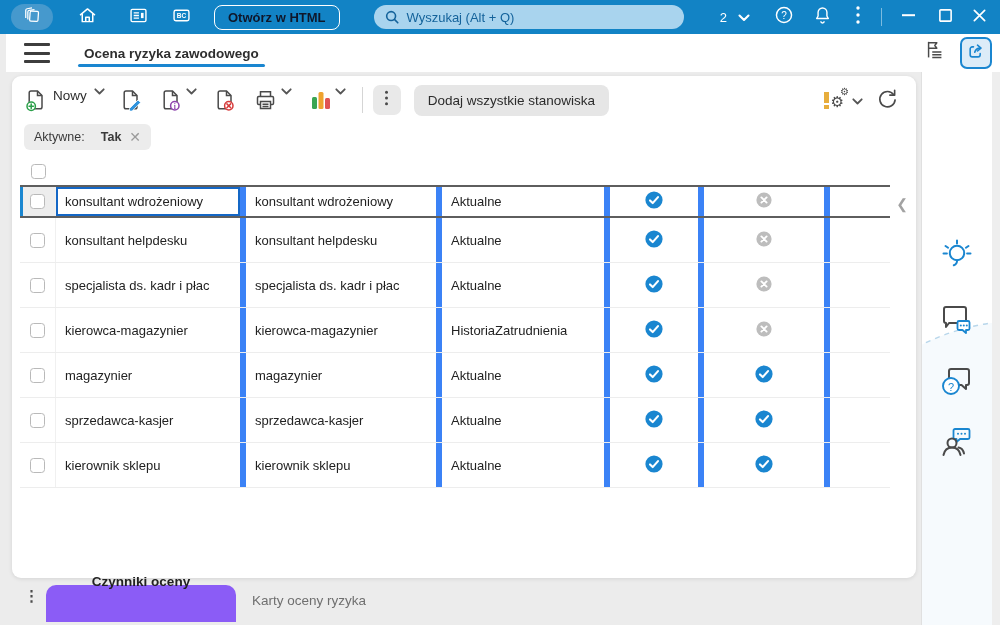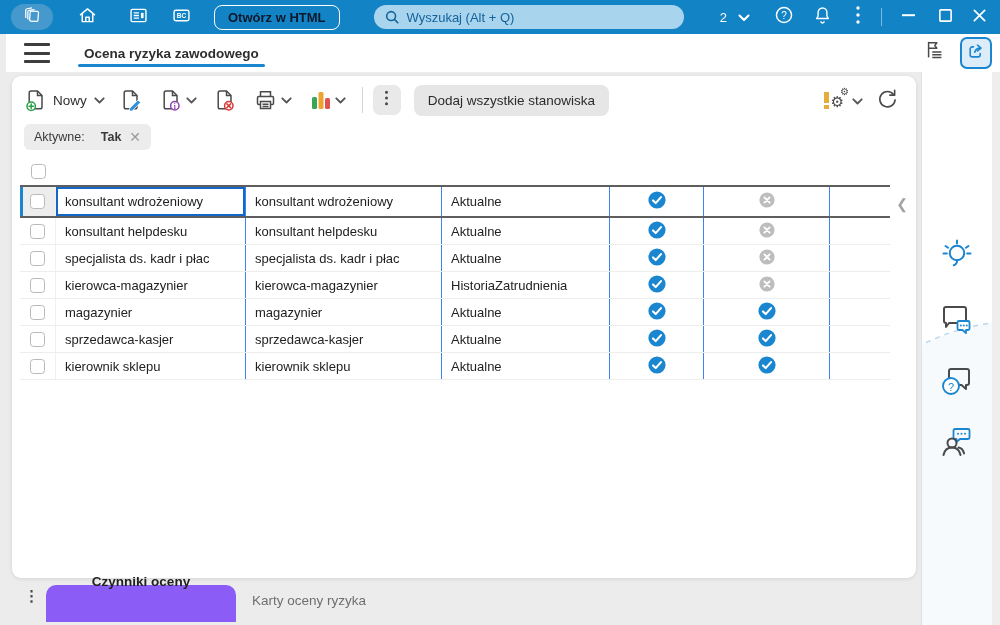--- a/index.html
+++ b/index.html
@@ -28,21 +28,21 @@
   .main-tab .ul { position:absolute; left:12px; right:12px; bottom:5px; height:3px; background:#1a86d0; border-radius:2px; }
   .tabbar-right { margin-left:auto; display:flex; align-items:center; gap:14px; margin-right:14px; }
   .share-btn { width:32px; height:32px; border:2px solid #1a86d0; background:#dcecf8; border-radius:7px; display:flex; align-items:center; justify-content:center; cursor:pointer; }
 
   
   #content { position:absolute; left:0; top:72px; width:1000px; height:553px; background:#ececec; }
   #card { position:absolute; left:12px; top:4px; width:904px; height:502px; background:#fff; border-radius:9px; box-shadow:0 1px 4px rgba(0,0,0,.10); }
 
   
   #toolbar { display:flex; align-items:center; height:42px; padding:6px 12px 0 12px; }
-  .ti { display:flex; align-items:center; cursor:pointer; margin-right:6px; }
+  .ti { display:flex; align-items:flex-start; cursor:pointer; margin-right:6px; }
   .ti svg { display:block; }
   .nowy-lbl { font-size:13.5px; color:#2e2e2e; margin:0 4px 0 5px; }
   .chev { margin-left:3px; }
   .tdiv { width:1px; height:26px; background:#d5d5d5; margin:0 10px; }
   .more-btn { width:28px; height:30px; background:#e9e9e9; border-radius:7px; display:flex; align-items:center; justify-content:center; cursor:pointer; }
   .tbtn { height:31px; background:#e6e6e6; border:none; border-radius:8px; padding:0 14px; font-size:13.5px; color:#2b2b2b; font-family:"Liberation Sans",sans-serif; margin-left:13px; cursor:pointer; white-space:nowrap; }
   .toolbar-right { margin-left:auto; display:flex; align-items:center; gap:12px; margin-right:6px; }
   .warn-gear { display:flex; align-items:flex-end; cursor:pointer; position:relative; }
   .excl { width:6px; display:flex; flex-direction:column; align-items:center; margin-right:1px; }
   .excl .bar { width:5px; height:11px; background:#e7ad3c; }
@@ -64,22 +64,22 @@
   .c4 { width:94px; display:flex; align-items:center; justify-content:center; }
   .c5 { width:126px; display:flex; align-items:center; justify-content:center; }
   .c6 { flex:1; }
   .hdr1 { height:24px; background:#f3f3f3; border-top:1px solid #e2e2e2; border-bottom:1px solid #e2e2e2; }
   .hdr1 > div { border-right:1px solid #dedede; display:flex; align-items:center; padding-left:8px; font-size:13px; color:#333; }
   .hdr1 .c0 { padding-left:0; } .hdr1 .c6 { border-right:none; }
   .hdr1 .sorted { font-weight:bold; }
   .hdr1 .c4, .hdr1 .c5 { justify-content:flex-start; }
   .hdr2 { height:27px; background:#fff; }
   .cb { width:15px; height:15px; border:1px solid #b9b9b9; border-radius:3.5px; background:#fff; cursor:pointer; }
-  .drow { height:27px; border-bottom:1px solid #ededed; position:relative; background:#fff; }
-  .drow .cell { display:flex; align-items:center; padding-left:9px; font-size:13px; color:#222; border-right:1px solid #3b82f6; white-space:nowrap; overflow:hidden; }
+  .drow { height:45px; border-bottom:1px solid #ededed; position:relative; background:#fff; }
+  .drow .cell { display:flex; align-items:center; padding-left:9px; font-size:13px; color:#222; border-right:6px solid #3b82f6; white-space:nowrap; overflow:hidden; }
   .drow .c0 { padding-left:0; border-right:1px solid #f0f0f0; }
   .drow.selected { height:33px; border-top:2px solid #5e5e5e; border-bottom:2px solid #5e5e5e; }
   .drow.selected .c0 { background:#ededed; position:relative; }
   .selbar { position:absolute; left:0; top:0; bottom:0; width:3px; background:#1a86d0; }
   .focuscell { box-shadow:inset 0 0 0 2px #1467c6; }
   .coll-chev { position:absolute; right:-18px; top:38px; color:#a2a2a2; font-size:14px; cursor:pointer; }
 
   
   #sidebar { position:absolute; left:921px; top:72px; width:71px; height:553px; background:#fff; border-left:1px solid #e0e0e0; }
   #rightstrip { position:absolute; left:992px; top:72px; width:8px; height:553px; background:#eeeeee; }

